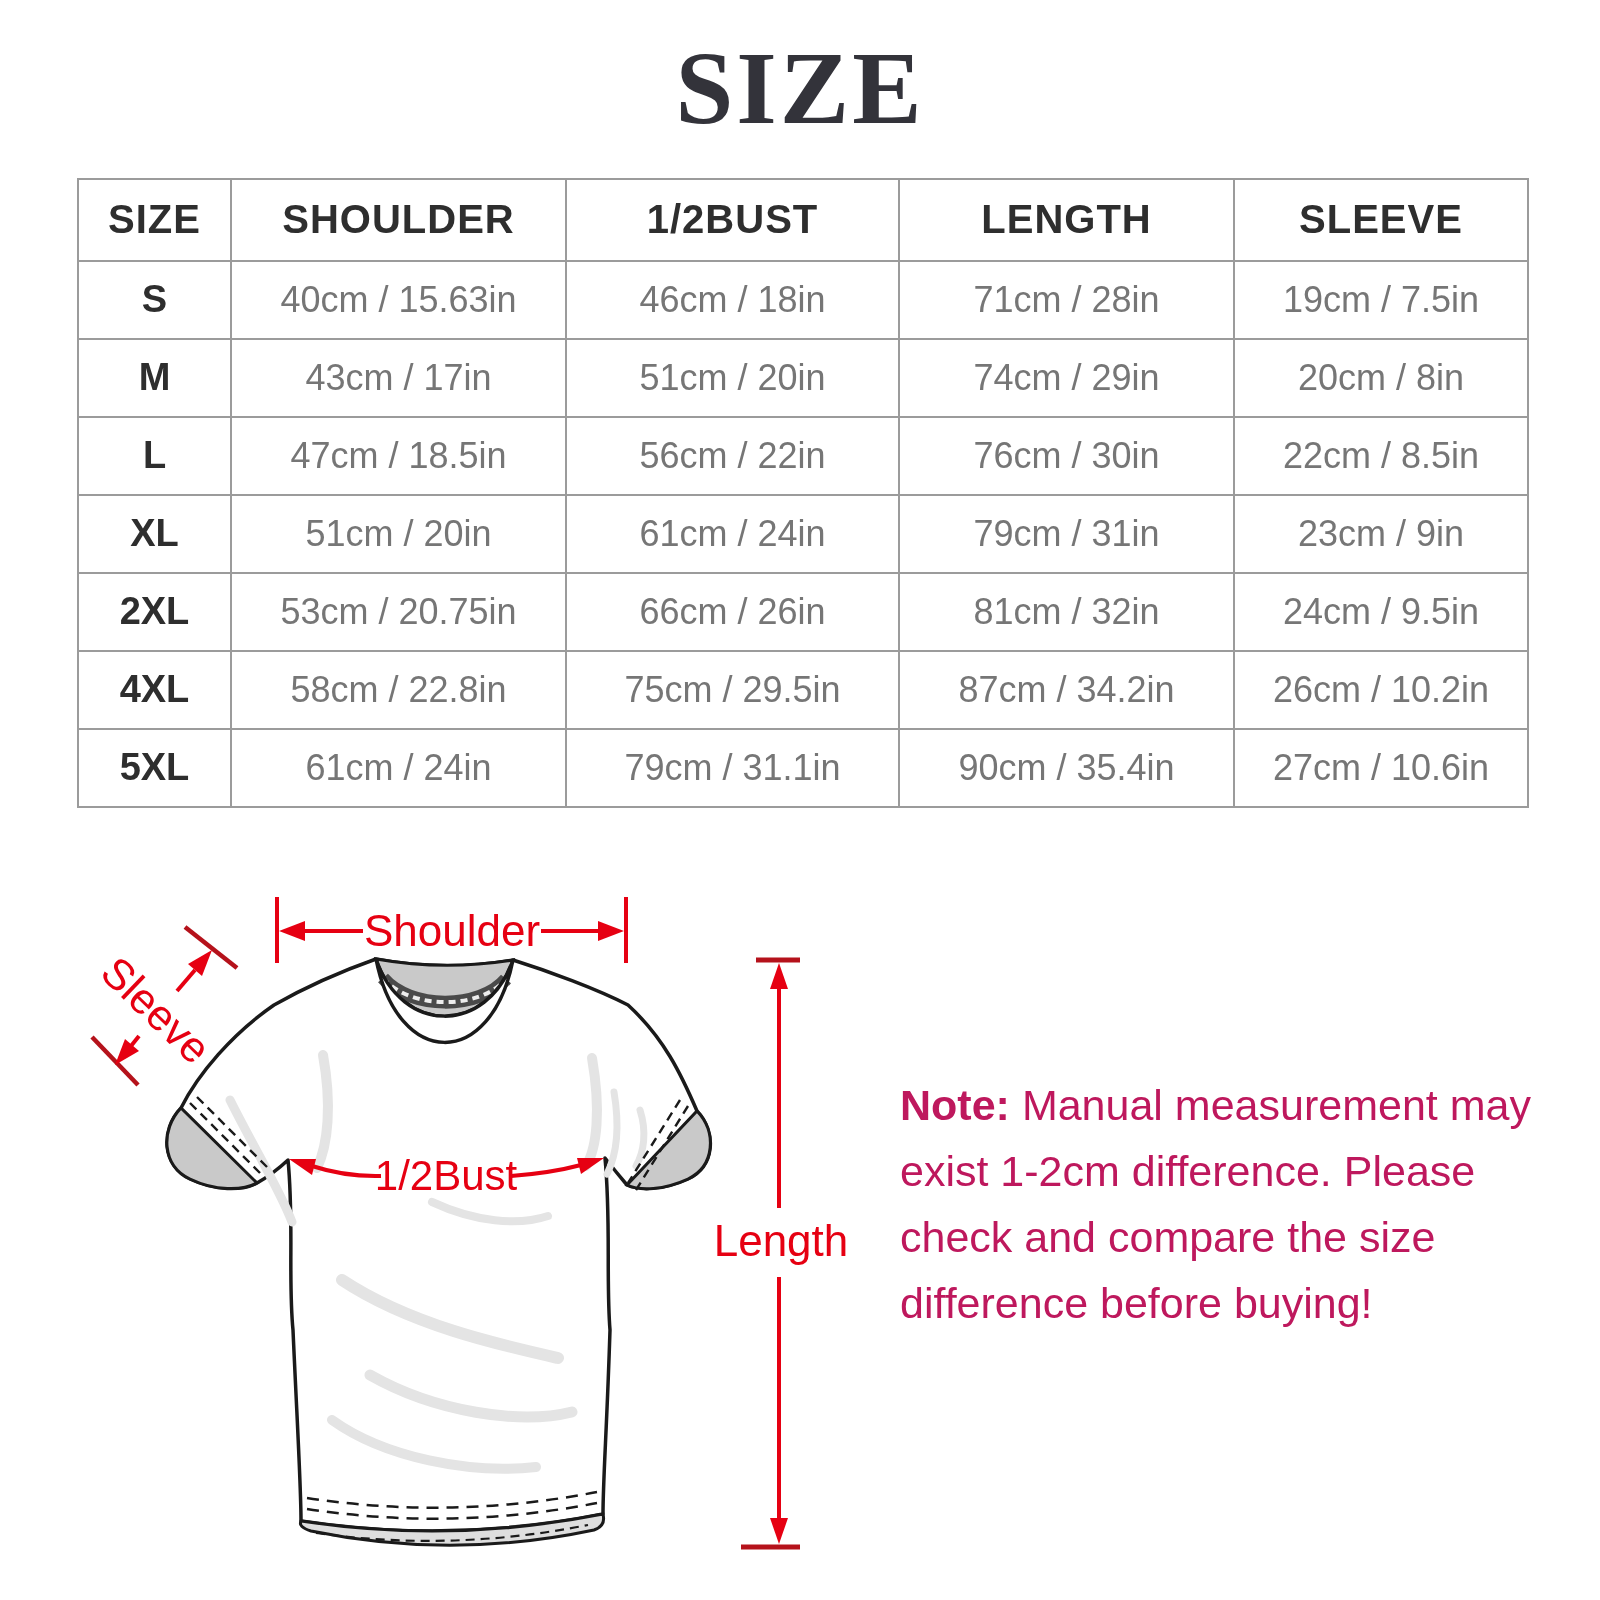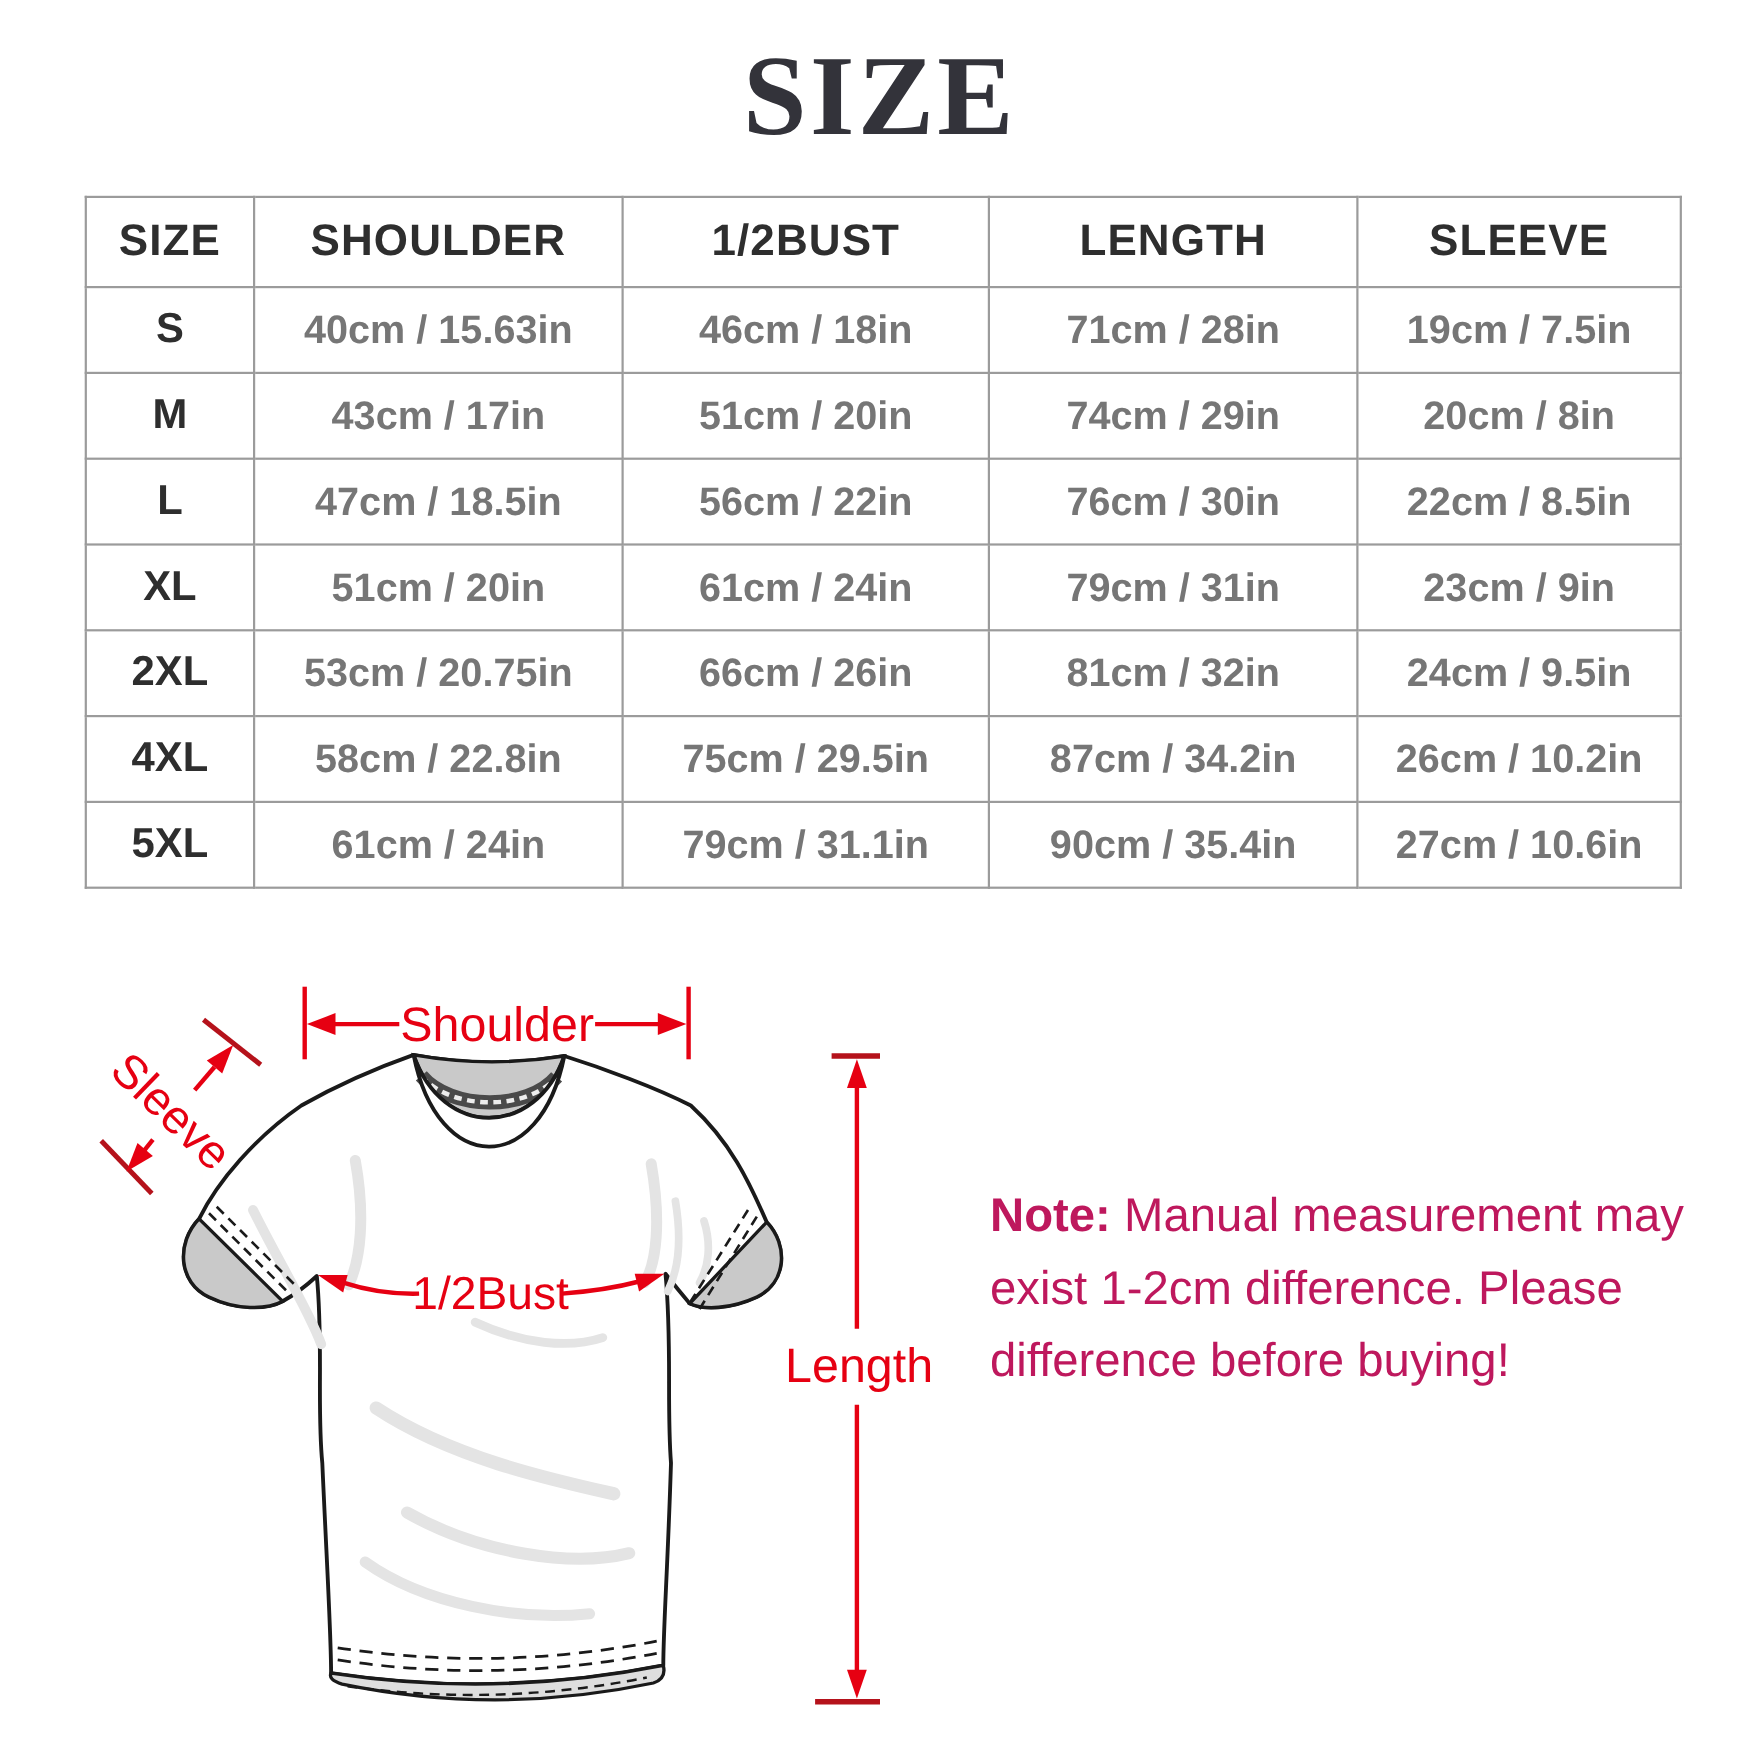--- a/index.html
+++ b/index.html
@@ -15,21 +15,21 @@
   .size-table{
     position:absolute;left:77px;top:178px;width:1450px;height:630px;
     border-collapse:collapse;table-layout:fixed;
   }
   .size-table td,.size-table th{
     border:2px solid #9b9b9b;text-align:center;vertical-align:middle;
     padding:0;overflow:hidden;white-space:nowrap;
   }
   .size-table th{font-size:40px;font-weight:bold;color:#2e2e2e;letter-spacing:1px;}
   .size-table td.size-label{font-size:38px;font-weight:bold;color:#2e2e2e;}
-  .size-table td.val{font-size:36px;font-weight:bold;color:#767676;}
+  .size-table td.val{font-size:36px;font-weight:normal;color:#767676;}
   .col-size{width:153px;} .col-shoulder{width:335px;} .col-bust{width:333px;}
   .col-length{width:335px;} .col-sleeve{width:294px;}
   .diagram-wrap{position:absolute;left:80px;top:860px;width:780px;height:740px;}
   .note{
     position:absolute;left:900px;top:1072px;width:640px;
     font-size:43px;line-height:66px;color:#be185d;
   }
   .note-label{font-weight:bold;margin-right:12px;}
   .ann-text{font-family:"Liberation Sans", sans-serif;}
 </style>
@@ -208,14 +208,15 @@
     </g>
   </g>
 </svg>
 </div>
 
 <div class="note">
   <div class="note-line">
     <span class="note-label">Note:</span><span>Manual measurement may</span>
   </div>
   <div class="note-line">exist 1-2cm difference. Please</div>
+  <div class="note-line">check and compare the size</div>
   <div class="note-line">difference before buying!</div>
 </div>
 
 </body></html>

